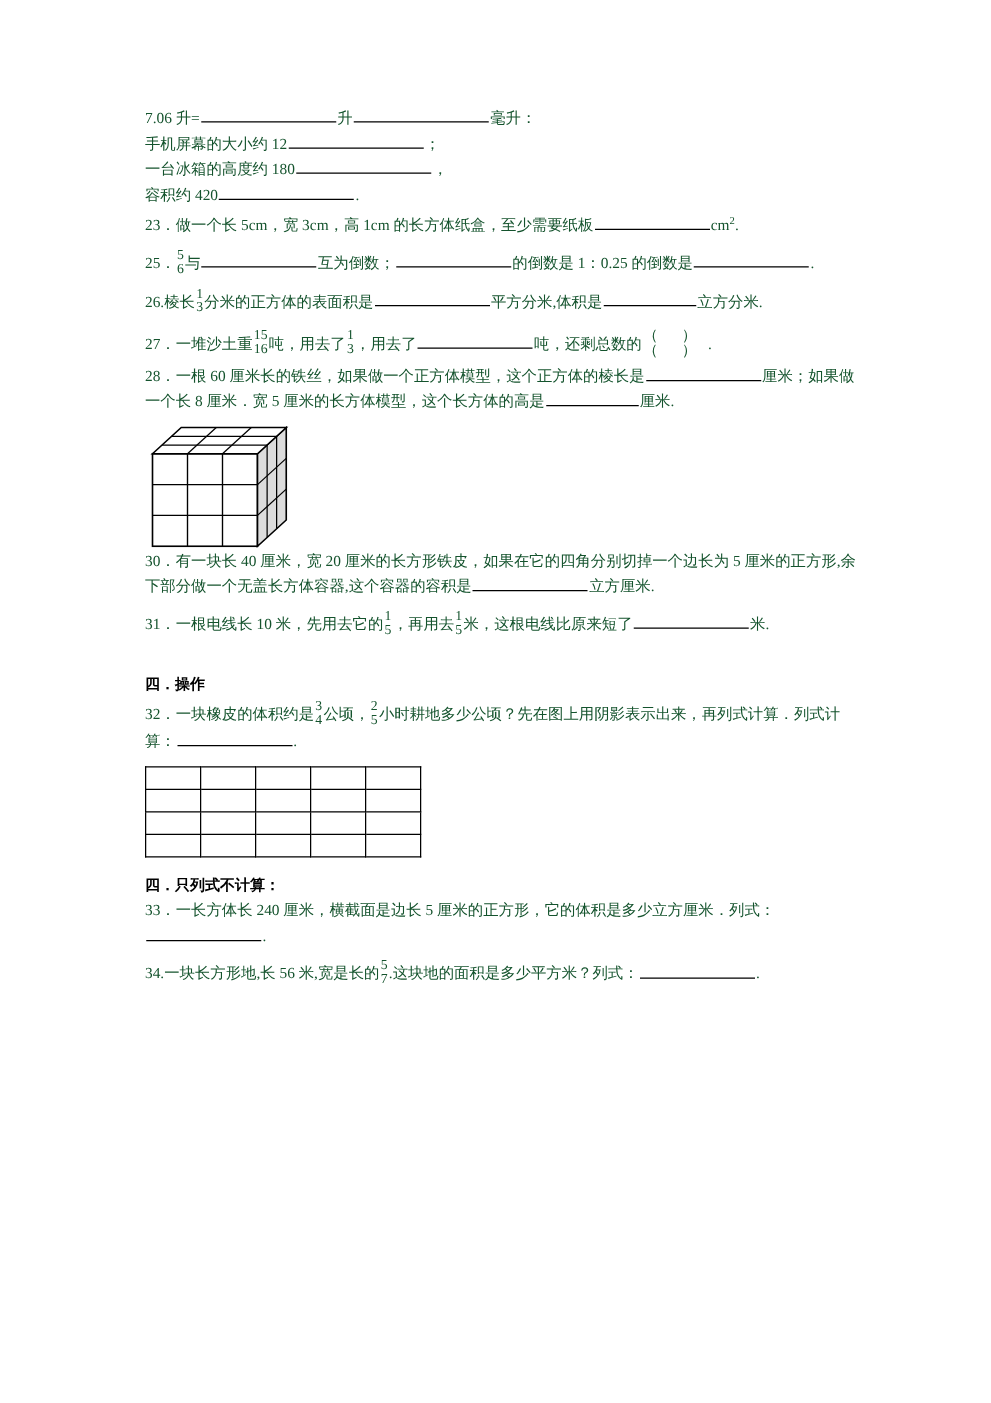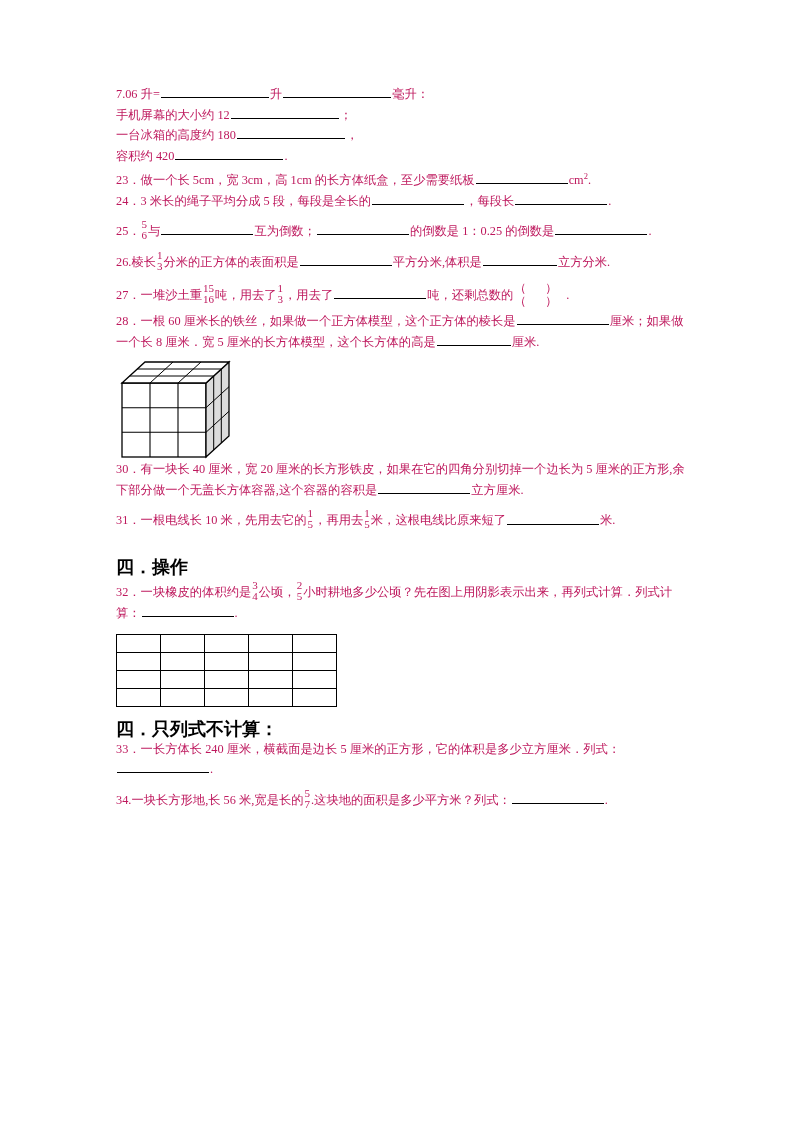--- a/index.html
+++ b/index.html
@@ -26,21 +26,21 @@
     left: 116px;
     top: 84px;
     width: 570px;
   }
   .line {
     font-size: 12.3px;
     line-height: 20.5px;
     white-space: normal;
     margin: 0;
     padding: 0;
-    color: #be185d;
+    color: #14532d;
   }
   .gap-sm { margin-top: 4px; }
   .gap-md { margin-top: 9px; }
 
   
   .blank {
     display: inline-block;
     border-bottom: 1px solid #000;
     vertical-align: baseline;
     height: 12px;
@@ -70,21 +70,21 @@
     font-size: 12px;
     line-height: 1.05;
     margin: 0 1px;
   }
   .frac-paren span { display: block; letter-spacing: 8px; }
 
   sup { font-size: 8.5px; vertical-align: super; }
 
   .sec-head {
     font-weight: bold;
-    font-size: 18px;
+    font-size: 12px;
     line-height: 20px;
   }
 
   
   .cube-wrap {
     position: relative;
     margin-top: 7px;
     height: 100px;
     width: 230px;
   }
@@ -119,23 +119,20 @@
       <span>一台冰箱的高度约 180</span><span class="blank b-xl"></span><span>，</span>
     </div>
     <div class="line">
       <span>容积约 420</span><span class="blank b-xl"></span><span>.</span>
     </div>
 
     <div class="line">
       <span>23．</span><span>做一个长 5cm，宽 3cm，高 1cm 的长方体纸盒，至少需要纸板</span><span class="blank b-lg"></span><span>cm</span><sup>2</sup><span>.</span>
     </div>
 
-    <div class="line">
-      <span>24．</span><span>3 米长的绳子平均分成 5 段，每段是全长的</span><span class="blank b-lg"></span><span>，每段长</span><span class="blank b-lg"></span><span>.</span>
-    </div>
 
     <div class="line gap-md">
       <span>25．</span><span class="frac"><span class="num">5</span><span class="den">6</span></span><span>与</span><span class="blank b-lg"></span><span>互为倒数；</span><span class="blank b-lg"></span><span>的倒数是 1：0.25 的倒数是</span><span class="blank b-lg"></span><span>.</span>
     </div>
 
     <div class="line gap-md">
       <span>26.</span><span>棱长</span><span class="frac"><span class="num">1</span><span class="den">3</span></span><span>分米的正方体的表面积是</span><span class="blank b-lg"></span><span>平方分米,体积是</span><span class="blank b-md"></span><span>立方分米.</span>
     </div>
 
     <div class="line gap-md">

